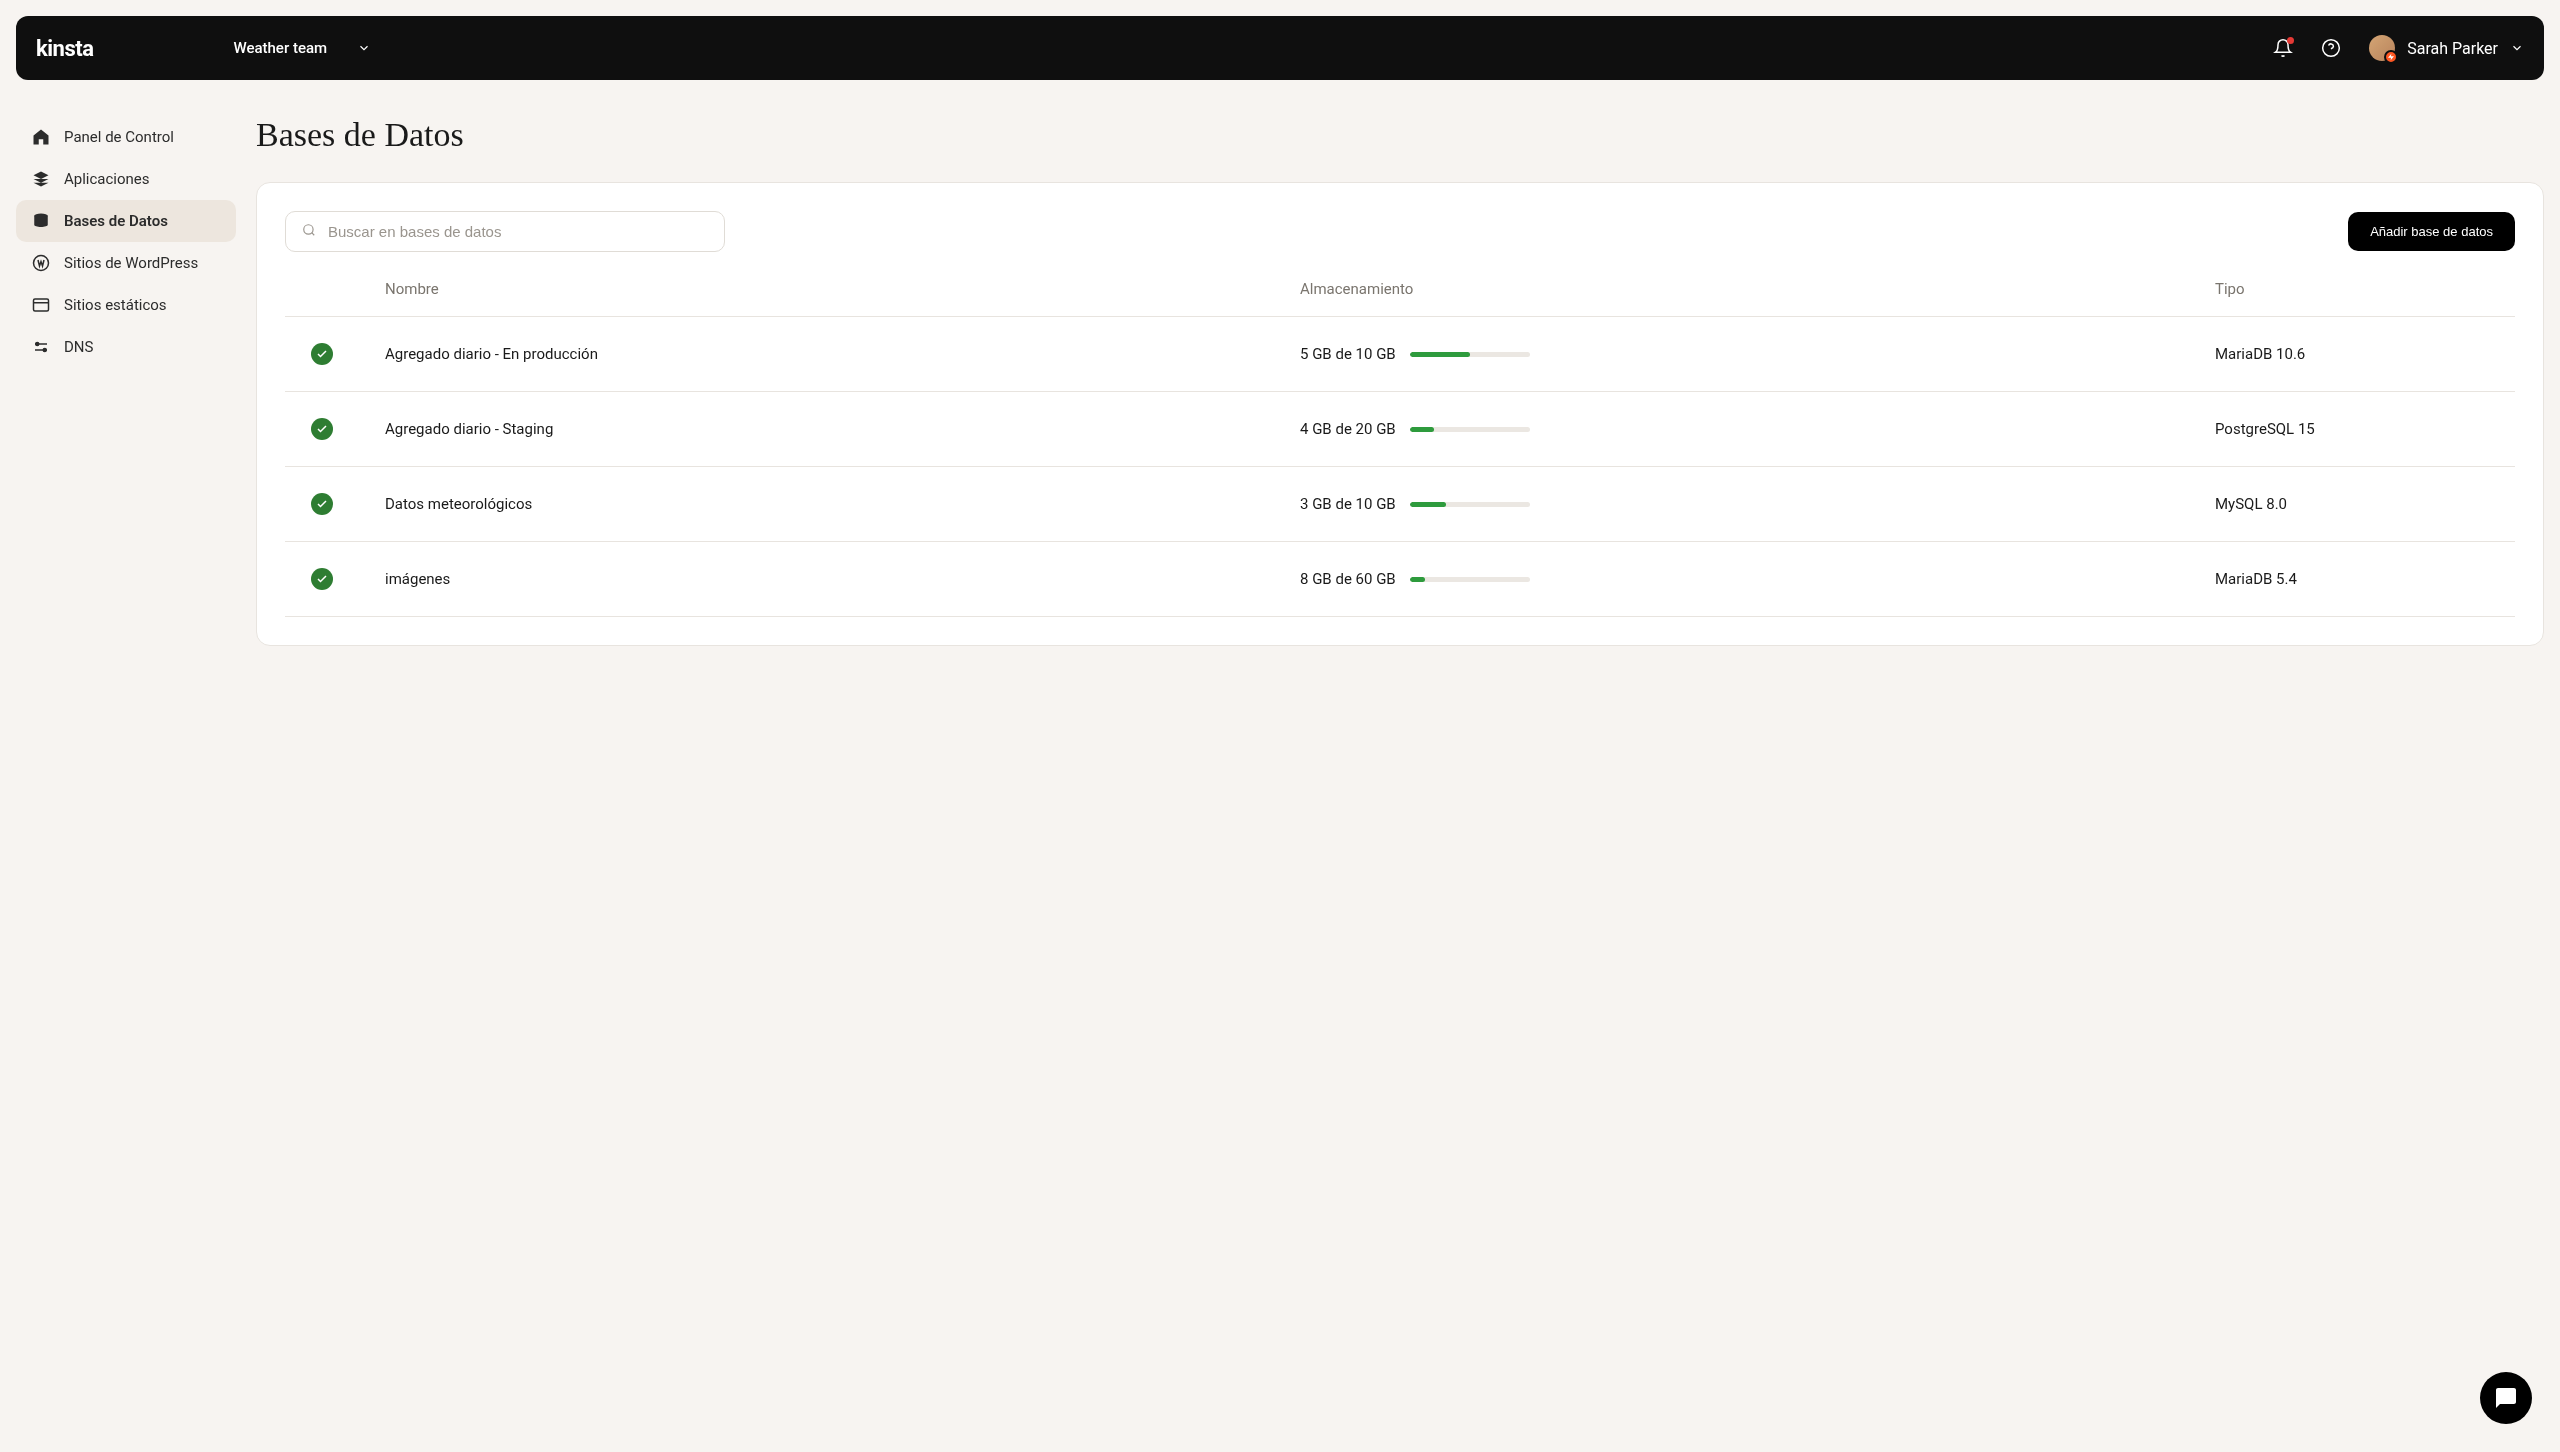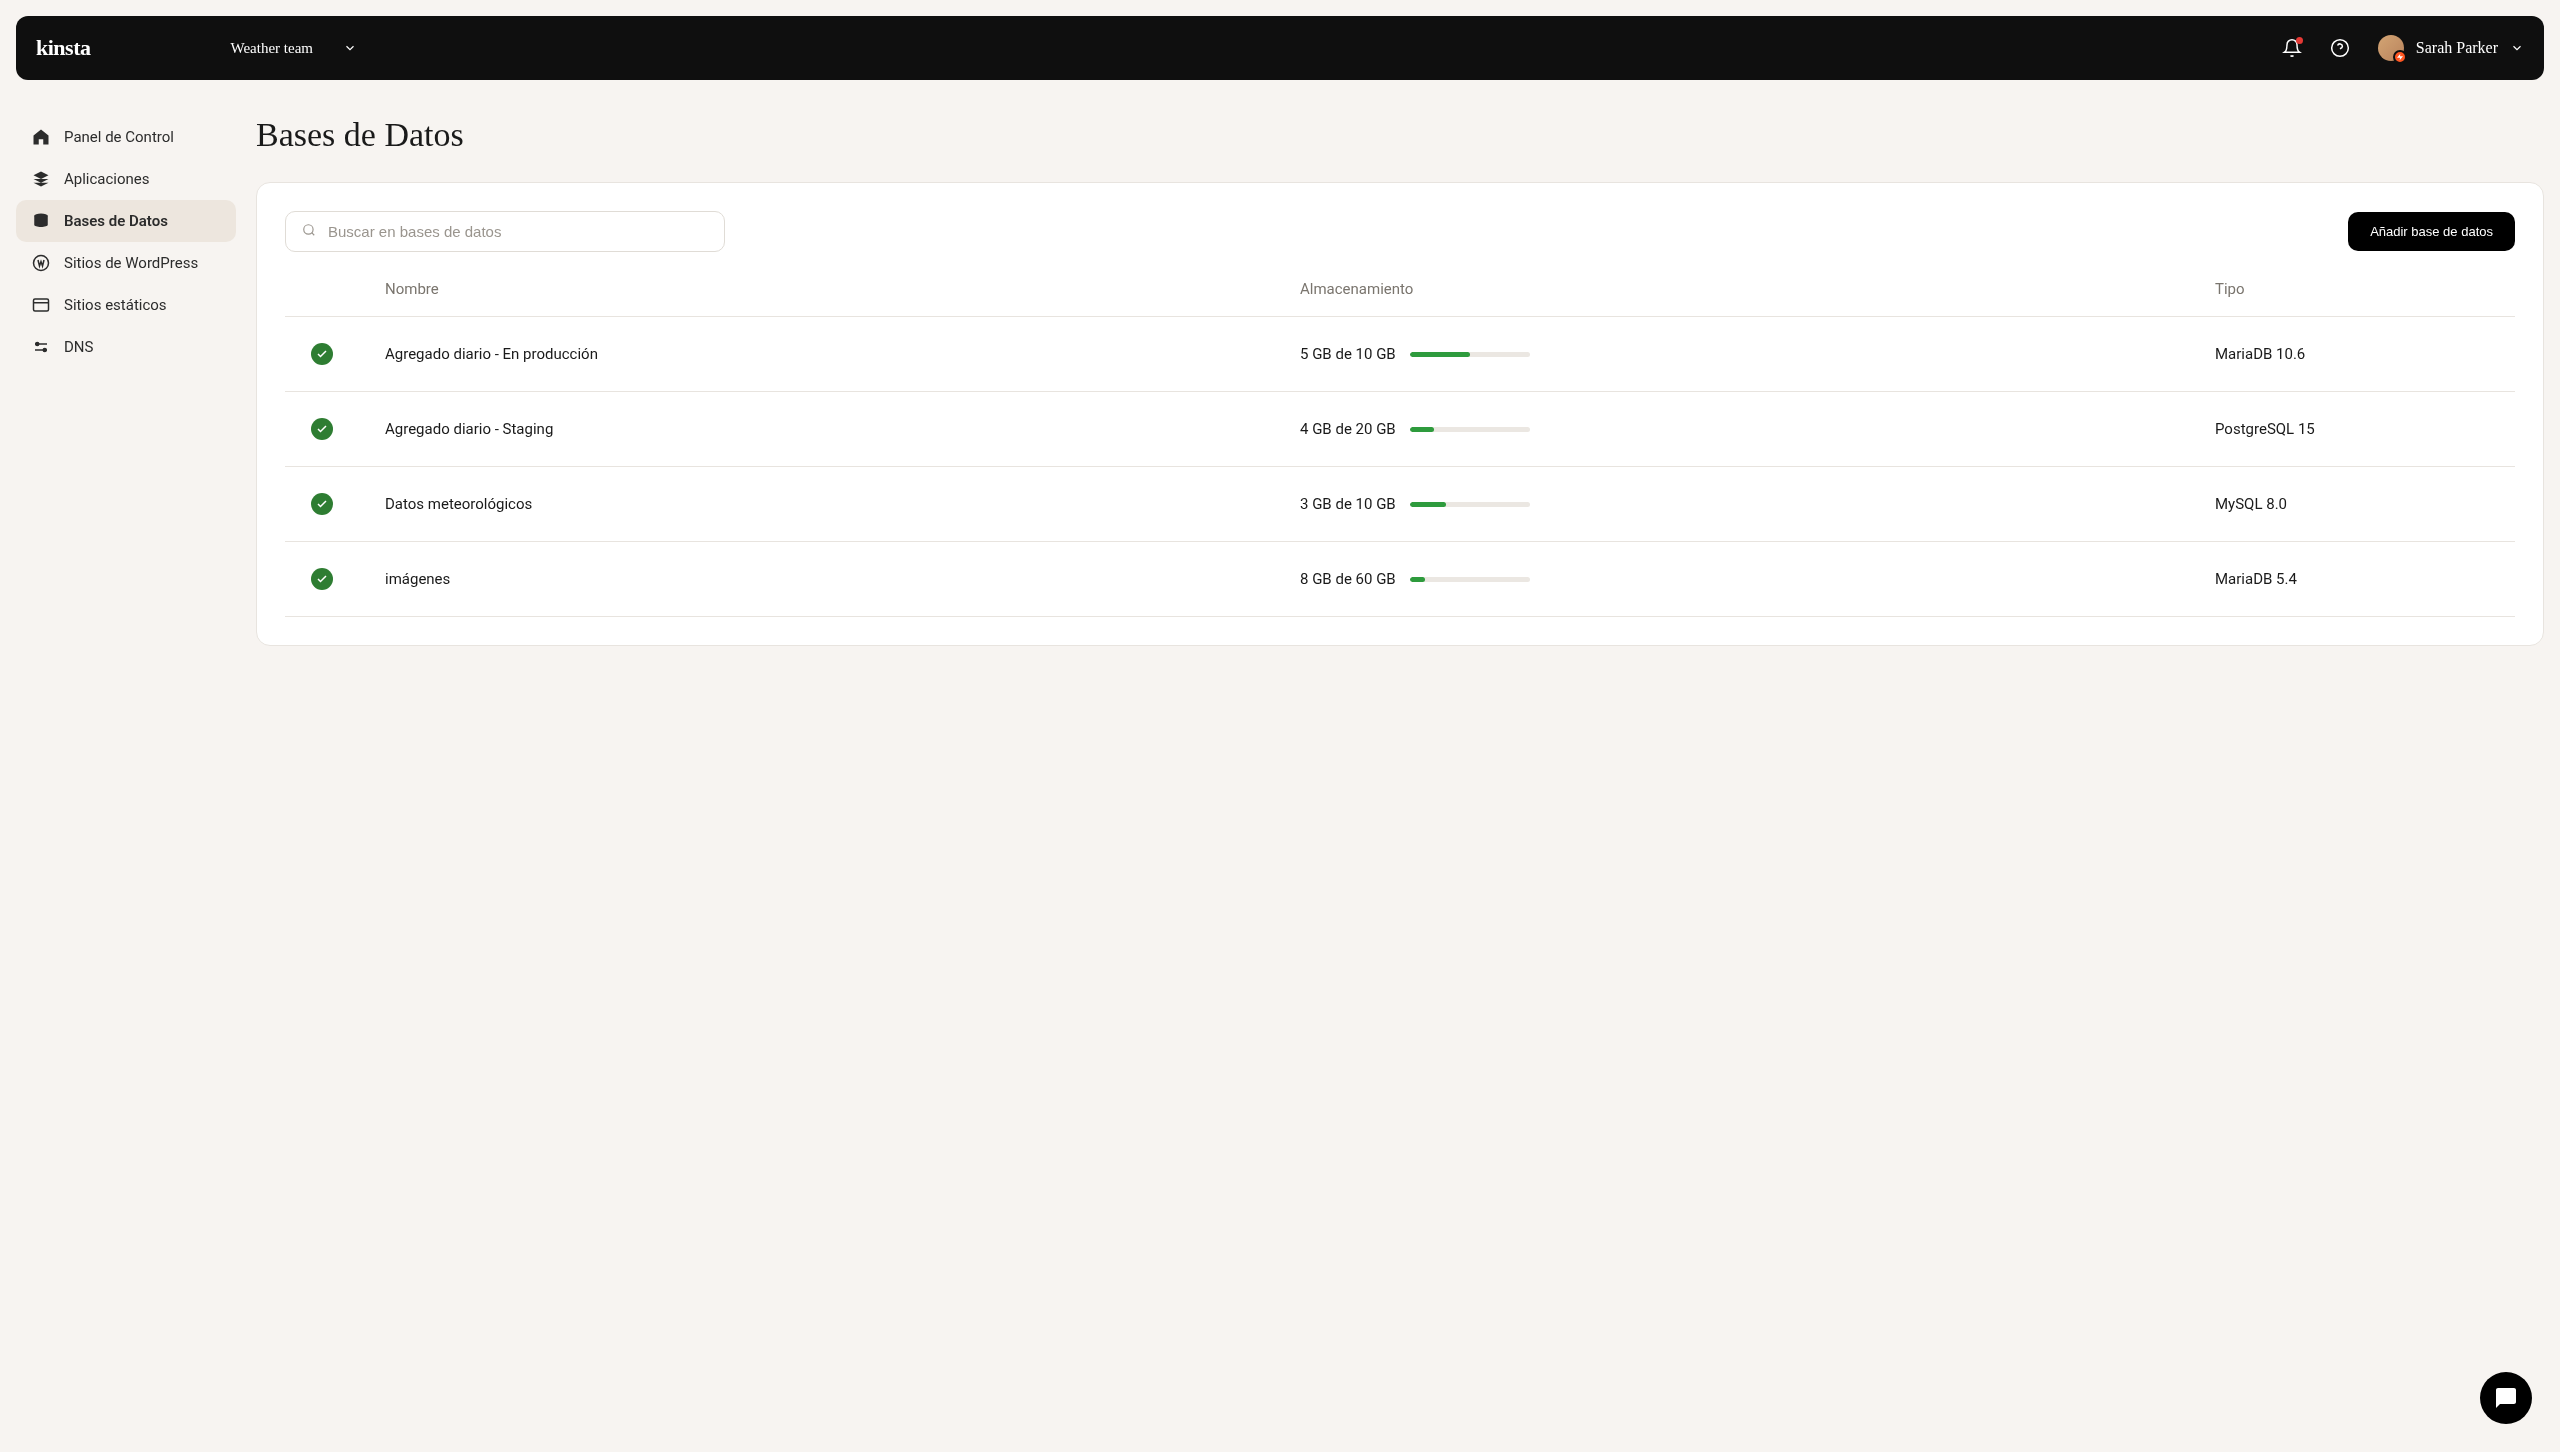--- a/index.html
+++ b/index.html
@@ -10,21 +10,20 @@
     }
     .topbar {
       background: #0f0f0f;
       border-radius: 12px;
       margin: 16px;
       padding: 0 20px;
       height: 64px;
       display: flex;
       align-items: center;
       color: #fff;
-      font-family: Liberation Serif, serif;
     }
     .logo {
       font-size: 22px;
       font-weight: 700;
       letter-spacing: -0.5px;
       margin-right: 140px;
     }
     .team-selector {
       display: flex;
       align-items: center;

